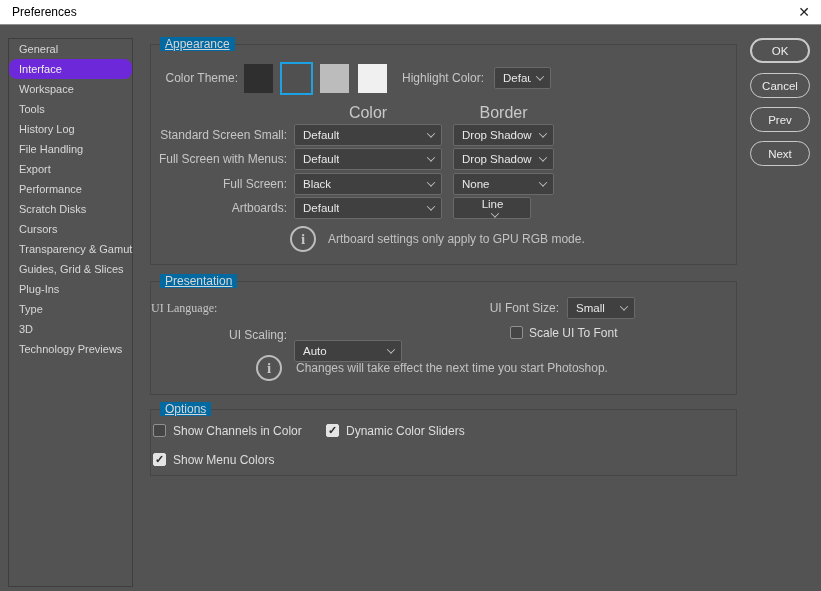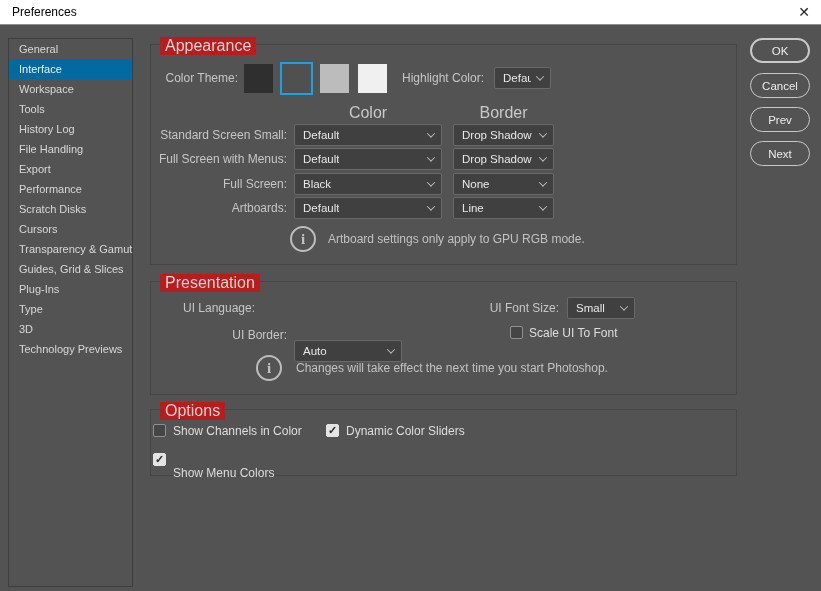--- a/index.html
+++ b/index.html
@@ -23,30 +23,30 @@
   }
   
   .sidebar {
     position:absolute; left:8px; top:38px; width:125px; height:549px;
     border:1px solid #3e3e3e; background:#535353;
   }
   .side-item {
     height:20px; line-height:20px; padding-left:10px;
     font-size:11px; color:#d8d8d8; white-space:nowrap;
   }
-  .side-item.selected { background:#0369a1; color:#efefef; }
+  .side-item.selected { background:#6d28d9; color:#efefef;border-radius:8px; }
   
   .group {
     position:absolute; left:150px; width:587px;
     border:1px solid #464646;
   }
   .group .legend {
     position:absolute; top:-8px; left:9px;
-    background:#b91c1c; padding:0 5px;
-    font-size:16px; color:#d6d6d6;
+    background:#0369a1; padding:0 5px;
+    font-size:12px; color:#d6d6d6;text-decoration:underline;
   }
   #group-appearance { top:44px; height:221px; }
   #group-presentation { top:281px; height:114px; }
   #group-options { top:409px; height:67px; }
   
   .label { font-size:12px; color:#c6c6c6; position:absolute; white-space:nowrap; }
   .dropdown {
     position:absolute; height:22px;
     background:#404040; border:1px solid #696969; border-radius:2px;
     display:flex; align-items:center; justify-content:space-between;
@@ -164,63 +164,63 @@
       </div>
       <div class="dropdown" style="left: 302px; top: 128px; width: 101px;">
         <span class="dd-value">None</span>
         <span class="chev"></span>
       </div>
       <span class="label" style="left: 0px; width: 136px; top: 156px; text-align: right;">Artboards:</span>
       <div class="dropdown" style="left: 143px; top: 152px; width: 148px;">
         <span class="dd-value">Default</span>
         <span class="chev"></span>
       </div>
-      <div class="dropdown" style="left: 302px; top: 152px; width: 101px;">
+      <div class="dropdown" style="left: 302px; top: 152px; width: 78px; flex-direction: column;">
         <span class="dd-value">Line</span>
         <span class="chev"></span>
       </div>
     </div>
 
   <div class="info-icon" style="left:139px; top:181px;">i</div>
   <span class="info-text" style="left:177px; top:187px;">Artboard settings only apply to GPU RGB mode.</span>
 </div>
 
 <div class="group" id="group-presentation">
   <span class="legend">Presentation</span>
 
-  <span class="label" style="left:0; width:136px; top:19px; text-align:center;">UI Language:</span>
+  <span class="label" style="left:0; width:136px; top:19px; text-align:left;font-family:Liberation Serif, serif;">UI Language:</span>
 
   <span class="label" style="left:268px; width:140px; top:19px; text-align:right;">UI Font Size:</span>
   <div class="dropdown" style="left:416px; top:15px; width:68px;">
     <span class="dd-value">Small</span>
     <span class="chev"></span>
   </div>
 
-  <span class="label" style="left:0; width:136px; top:46px; text-align:right;">UI Border:</span>
+  <span class="label" style="left:0; width:136px; top:46px; text-align:right;">UI Scaling:</span>
   <div class="dropdown" style="left:143px; top:58px; width:108px;justify-content:space-between;">
     <span class="dd-value">Auto</span>
     <span class="chev"></span>
   </div>
 
   <span class="checkbox" id="scale-ui-checkbox" style="left:359px; top:44px;"></span>
   <span class="cb-label" style="left:378px; top:44px;">Scale UI To Font</span>
 
   <div class="info-icon" style="left:105px; top:73px;">i</div>
   <span class="info-text" style="left:145px; top:79px;">Changes will take effect the next time you start Photoshop.</span>
 </div>
 
 <div class="group" id="group-options">
   <span class="legend">Options</span>
   <div id="options-checkboxes">
       <span class="checkbox" style="left: 2px; top: 14px;"></span>
       <span class="cb-label" style="left: 22px; top: 14px;">Show Channels in Color</span>
       <span class="checkbox checked" style="left: 175px; top: 14px;">✓</span>
       <span class="cb-label" style="left: 195px; top: 14px;">Dynamic Color Sliders</span>
       <span class="checkbox checked" style="left: 2px; top: 43px;">✓</span>
-      <span class="cb-label" style="left: 22px; top: 56px;">Show Menu Colors</span>
+      <span class="cb-label" style="left: 22px; top: 43px;">Show Menu Colors</span>
     </div>
 </div>
 
 <div id="buttons">
     <div class="btn default" style="top: 38px;">OK</div>
     <div class="btn" style="top: 73px;">Cancel</div>
     <div class="btn" style="top: 107px;">Prev</div>
     <div class="btn" style="top: 141px;">Next</div>
   </div>
 

